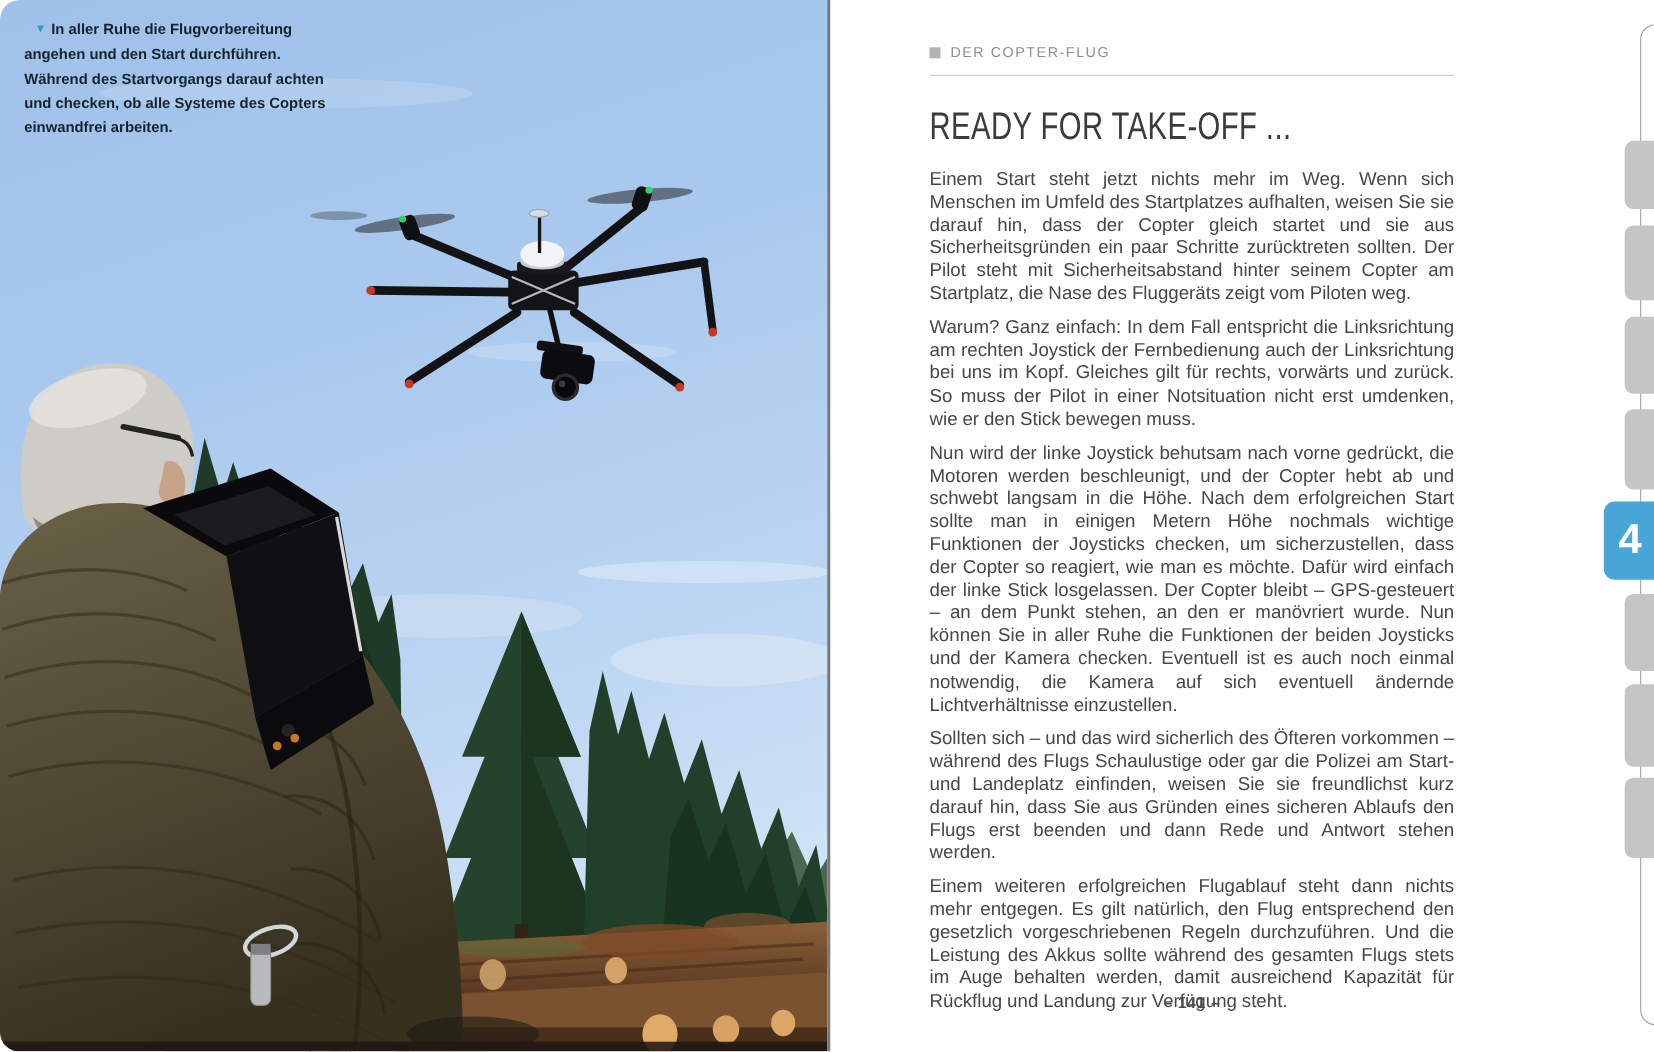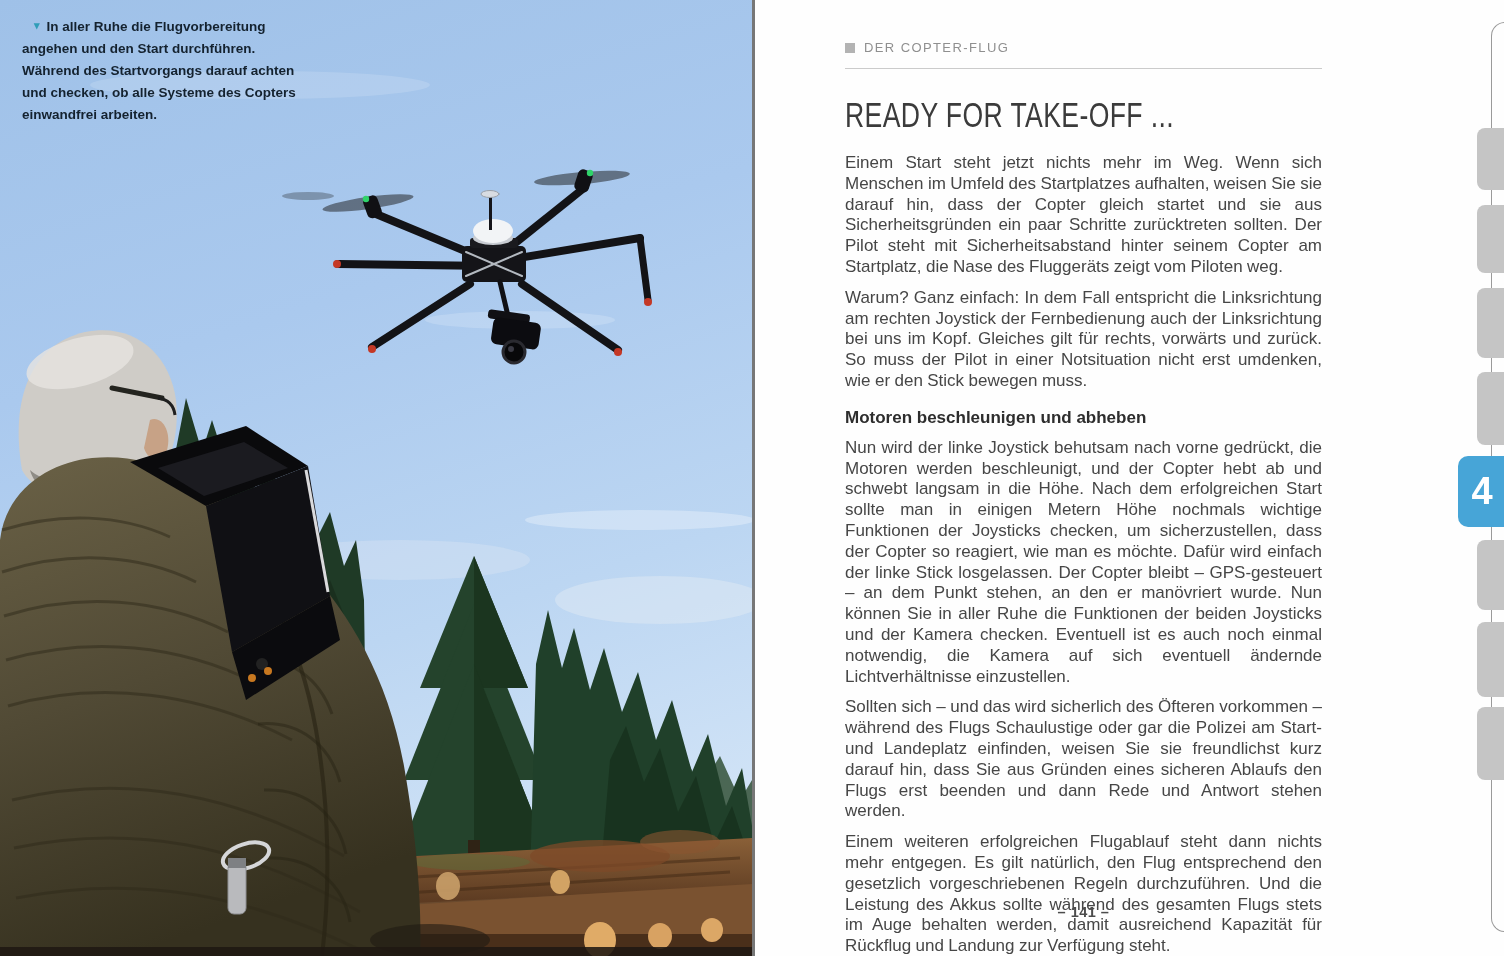--- a/index.html
+++ b/index.html
@@ -1,16 +1,16 @@
 <!DOCTYPE html>
 <html><head>
 <meta charset="utf-8">
 <style>
   html,body{margin:0;padding:0;background:#ffffff;font-family:"Liberation Sans",sans-serif;}
-  .stage{position:relative;width:1504px;height:956px;overflow:hidden;background:#ffffff;}
+  .stage{position:relative;width:1504px;height:956px;overflow:hidden;background:#ffffff;border-radius:18px;}
 
   
   .photo{position:absolute;left:0;top:0;width:752px;height:956px;overflow:hidden;border-right:3px solid #777;}
   .photo svg{position:absolute;left:0;top:0;}
   .caption{position:absolute;left:22px;top:16px;width:292px;font-size:13.5px;line-height:22px;
            font-weight:bold;color:#14222f;text-indent:6px;}
   .cap-arrow{color:#2f9db8;font-size:11px;margin-right:7px;display:inline-block;transform:translateY(-2px);}
 
   
   .page{position:absolute;left:755px;top:0;width:749px;height:956px;background:#fefefe;padding-left:25px;}
@@ -204,21 +204,20 @@
   <div class="page">
     <div class="content">
       <div class="kicker-row">
         <span class="ksq"></span>
         <span>DER COPTER-FLUG</span>
       </div>
       <div class="rule"></div>
       <h1><span>READY FOR TAKE-OFF ...</span></h1>
       <p>Einem Start steht jetzt nichts mehr im Weg. Wenn sich Menschen im Umfeld des Startplatzes aufhalten, weisen Sie sie darauf hin, dass der Copter gleich startet und sie aus Sicherheitsgründen ein paar Schritte zurücktreten sollten. Der Pilot steht mit Sicherheitsabstand hinter seinem Copter am Startplatz, die Nase des Fluggeräts zeigt vom Piloten weg.</p>
       <p>Warum? Ganz einfach: In dem Fall entspricht die Linksrichtung am rechten Joystick der Fernbedienung auch der Linksrichtung bei uns im Kopf. Gleiches gilt für rechts, vorwärts und zurück. So muss der Pilot in einer Notsituation nicht erst umdenken, wie er den Stick bewegen muss.</p>
-      <h2>Motoren beschleunigen und abheben</h2>
       <p>Nun wird der linke Joystick behutsam nach vorne gedrückt, die Motoren werden beschleunigt, und der Copter hebt ab und schwebt langsam in die Höhe. Nach dem erfolgreichen Start sollte man in einigen Metern Höhe nochmals wichtige Funktionen der Joysticks checken, um sicherzustellen, dass der Copter so reagiert, wie man es möchte. Dafür wird einfach der linke Stick losgelassen. Der Copter bleibt – GPS-gesteuert – an dem Punkt stehen, an den er manövriert wurde. Nun können Sie in aller Ruhe die Funktionen der beiden Joysticks und der Kamera checken. Eventuell ist es auch noch einmal notwendig, die Kamera auf sich eventuell ändernde Lichtverhältnisse einzustellen.</p>
       <p>Sollten sich – und das wird sicherlich des Öfteren vorkommen – während des Flugs Schaulustige oder gar die Polizei am Start- und Landeplatz einfinden, weisen Sie sie freundlichst kurz darauf hin, dass Sie aus Gründen eines sicheren Ablaufs den Flugs erst beenden und dann Rede und Antwort stehen werden.</p>
       <p>Einem weiteren erfolgreichen Flugablauf steht dann nichts mehr entgegen. Es gilt natürlich, den Flug entsprechend den gesetzlich vorgeschriebenen Regeln durchzuführen. Und die Leistung des Akkus sollte während des gesamten Flugs stets im Auge behalten werden, damit ausreichend Kapazität für Rückflug und Landung zur Verfügung steht.</p>
     </div>
     <div class="pagenum">– 141 –</div>
   </div>
 
   <div class="edge-line"></div>
   <div class="tab t1"></div>
   <div class="tab t2"></div>

